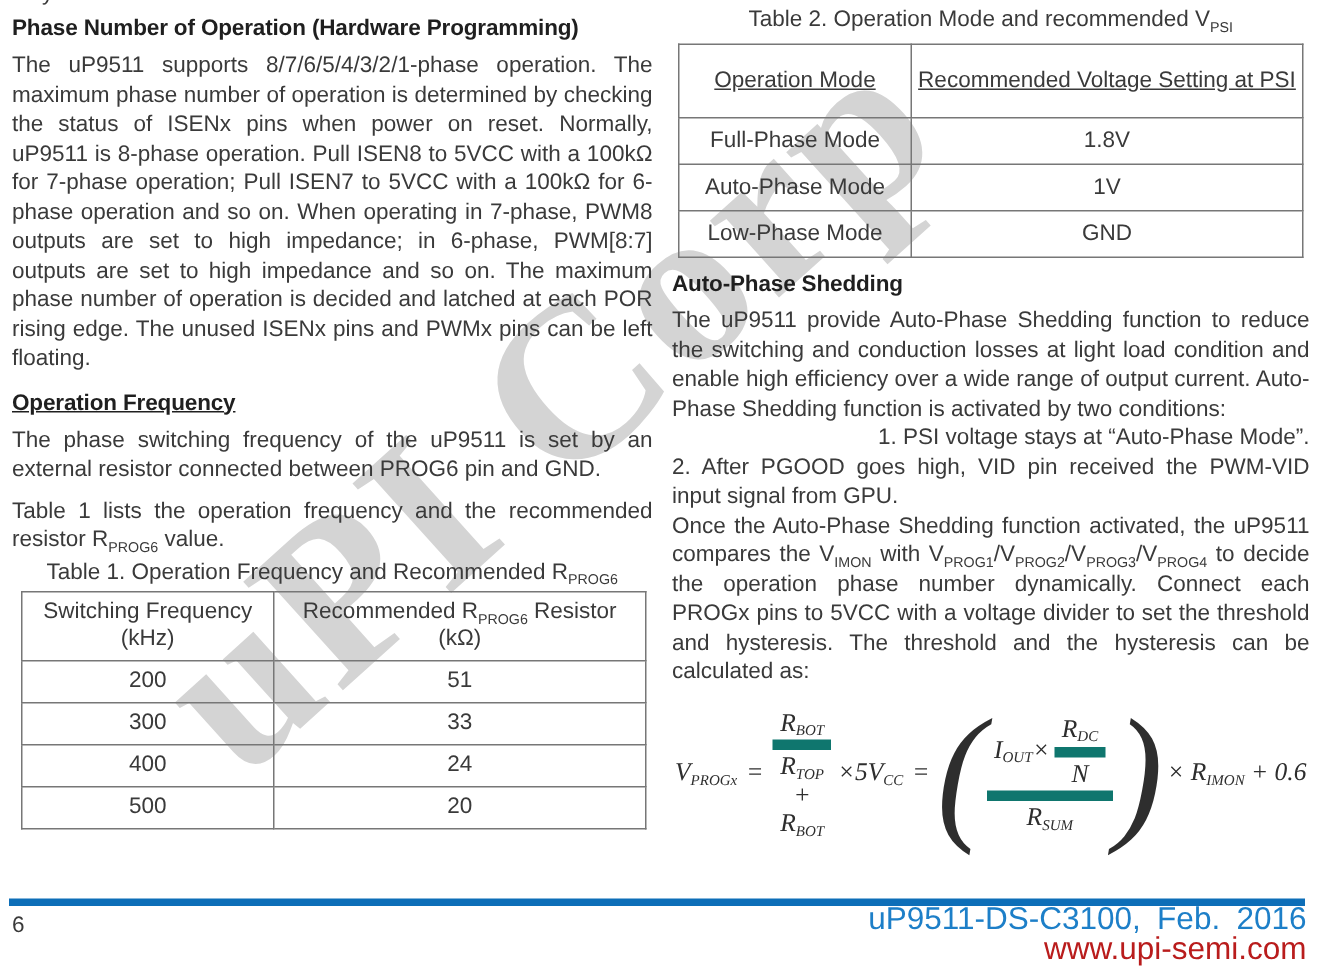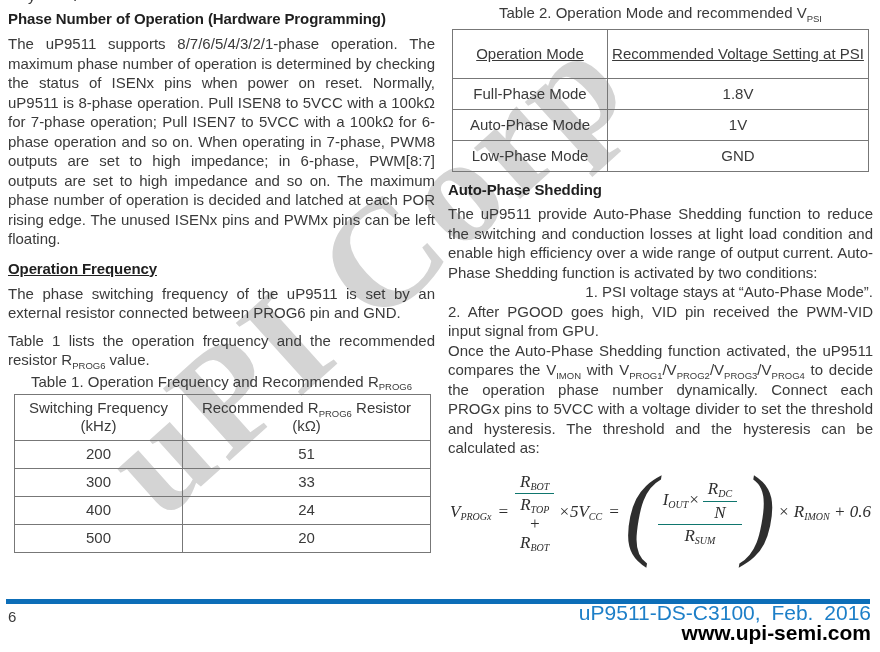--- a/index.html
+++ b/index.html
@@ -50,21 +50,21 @@
   
   .formula{
     margin-top:14px;display:flex;align-items:center;
     font-family:"Liberation Serif",serif;font-style:italic;
     font-size:17px;color:#2e2e2e;line-height:1.1;
   }
   .formula sub{font-size:10px;top:3px;}
   .ftok{padding:0 2px;white-space:nowrap;}
   .eq{padding:0 4px;}
   .frac{display:inline-flex;flex-direction:column;align-items:center;}
-  .frac > .num{border-bottom:1px solid #0f766e;padding:1px 5px 2px 5px;text-align:center;}
+  .frac > .num{border-bottom:7px solid #0f766e;padding:1px 5px 2px 5px;text-align:center;}
   .frac > .den{padding-top:2px;text-align:center;}
   .innerrow{display:flex;align-items:center;gap:3px;}
   .paren{font-size:96px;font-weight:400;line-height:0;transform:scaleY(1.05);color:#2e2e2e;padding:0 1px;}
   
   .footer-rule{position:absolute;left:6px;top:599px;width:864px;height:5px;}
   .page-num{position:absolute;left:8px;top:608px;font-size:15px;color:#3a3a3a;}
   .footer-right{position:absolute;right:9px;top:603px;text-align:right;
     font-size:21px;line-height:19.5px;}
   .footer-right .doc{word-spacing:5px;}
   .footer-right a{text-decoration:none;}
@@ -165,17 +165,17 @@
         </span>
         <span class="paren">)</span>
         <span class="ftok">× R<sub>IMON</sub> + 0.6</span>
       </div>
     </div>
 
     <div class="footer-rule" style="background: rgb(13, 110, 184);"></div>
     <div class="page-num">6</div>
     <div class="footer-right" style="color: rgb(29, 127, 200);">
       <div class="doc">uP9511-DS-C3100, Feb. 2016</div>
-      <div><a href="#" style="color: #000000; font-weight: bold;">www.upi-semi.com</a></div>
+      <div><a href="#" style="color: #b91c1c;">www.upi-semi.com</a></div>
     </div>
 
   </div>
 </div>
 
 </body></html>

